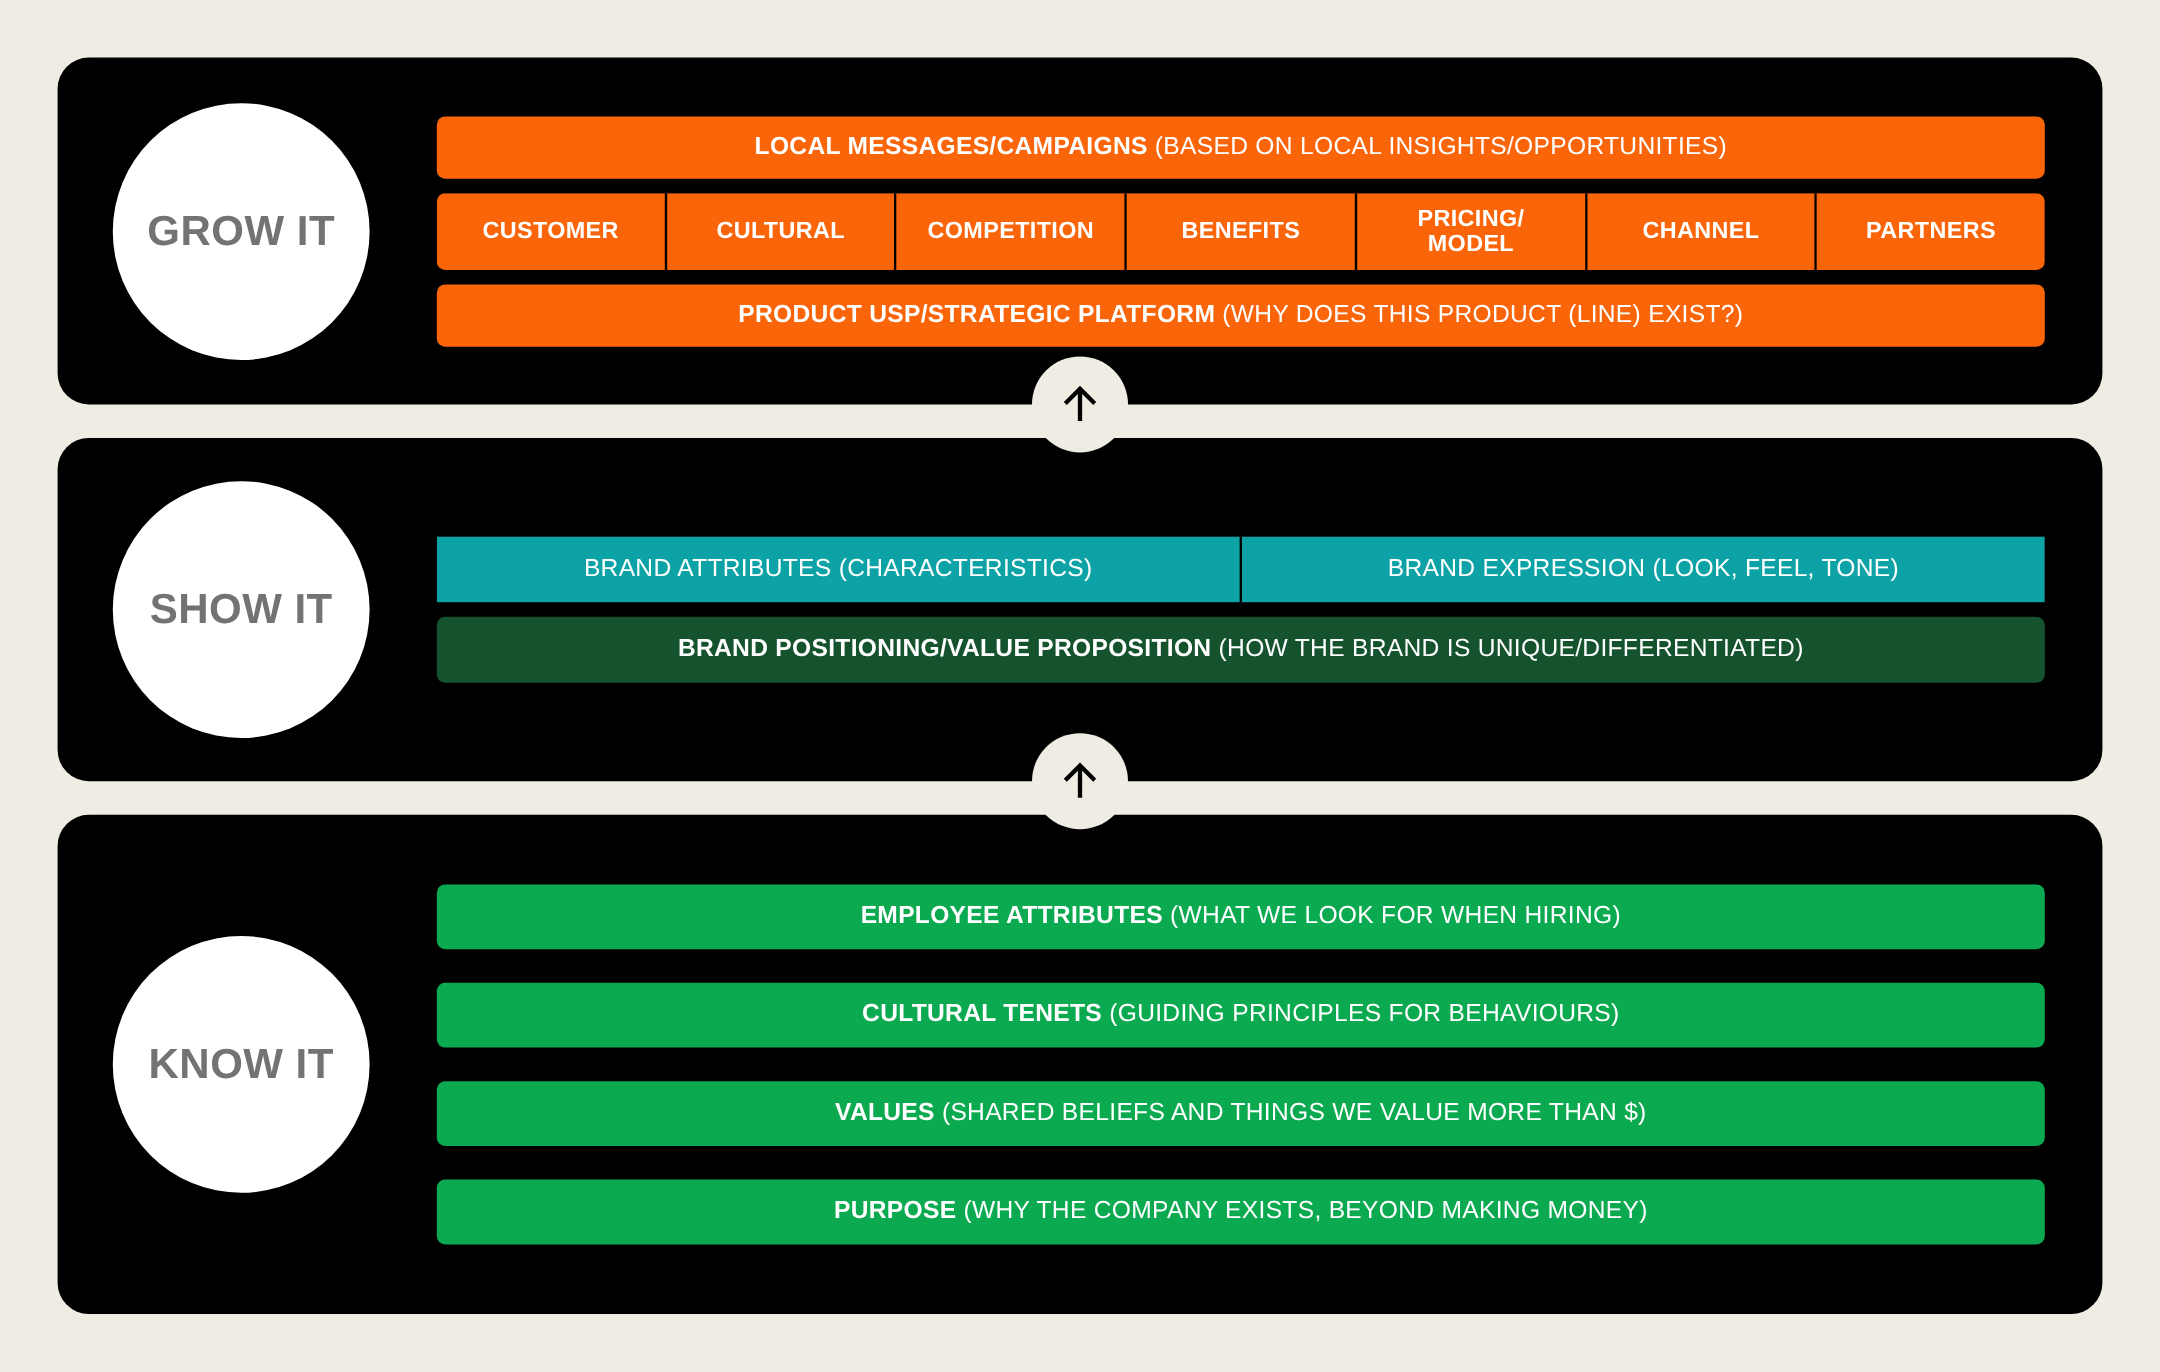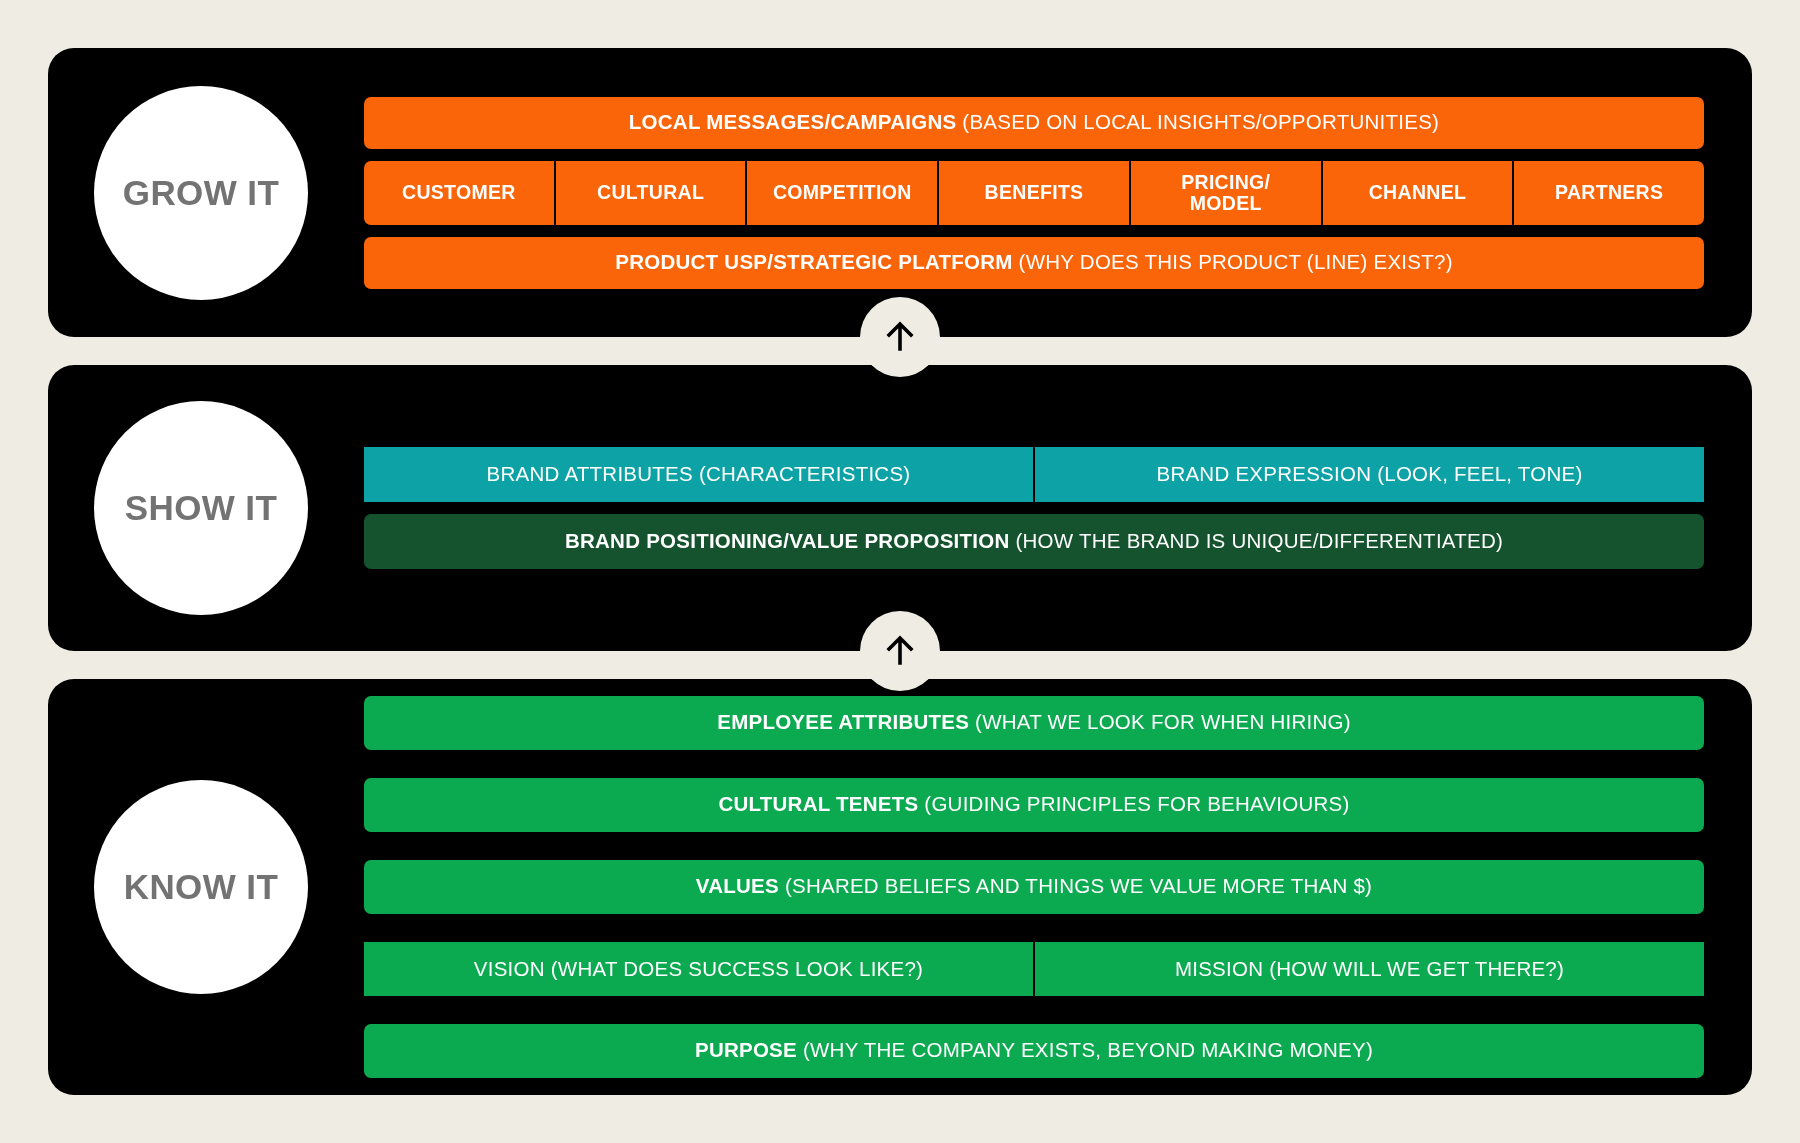--- a/index.html
+++ b/index.html
@@ -236,28 +236,20 @@
       </div>
 
       <div class="bar bar-green">
         <span><span class="b">CULTURAL TENETS</span><span class="n"> (GUIDING PRINCIPLES FOR BEHAVIOURS)</span></span>
       </div>
 
       <div class="bar bar-green">
         <span><span class="b">VALUES</span><span class="n"> (SHARED BELIEFS AND THINGS WE VALUE MORE THAN $)</span></span>
       </div>
 
-      <div class="split-row">
-        <div class="split-half split-green">
-          <span><span class="b">VISION</span><span class="n"> (WHAT DOES SUCCESS LOOK LIKE?)</span></span>
-        </div>
-        <div class="split-half split-green">
-          <span><span class="b">MISSION</span><span class="n"> (HOW WILL WE GET THERE?)</span></span>
-        </div>
-      </div>
 
       <div class="bar bar-green">
         <span><span class="b">PURPOSE</span><span class="n"> (WHY THE COMPANY EXISTS, BEYOND MAKING MONEY)</span></span>
       </div>
 
     </div>
   </div>
 
 </div>
 

